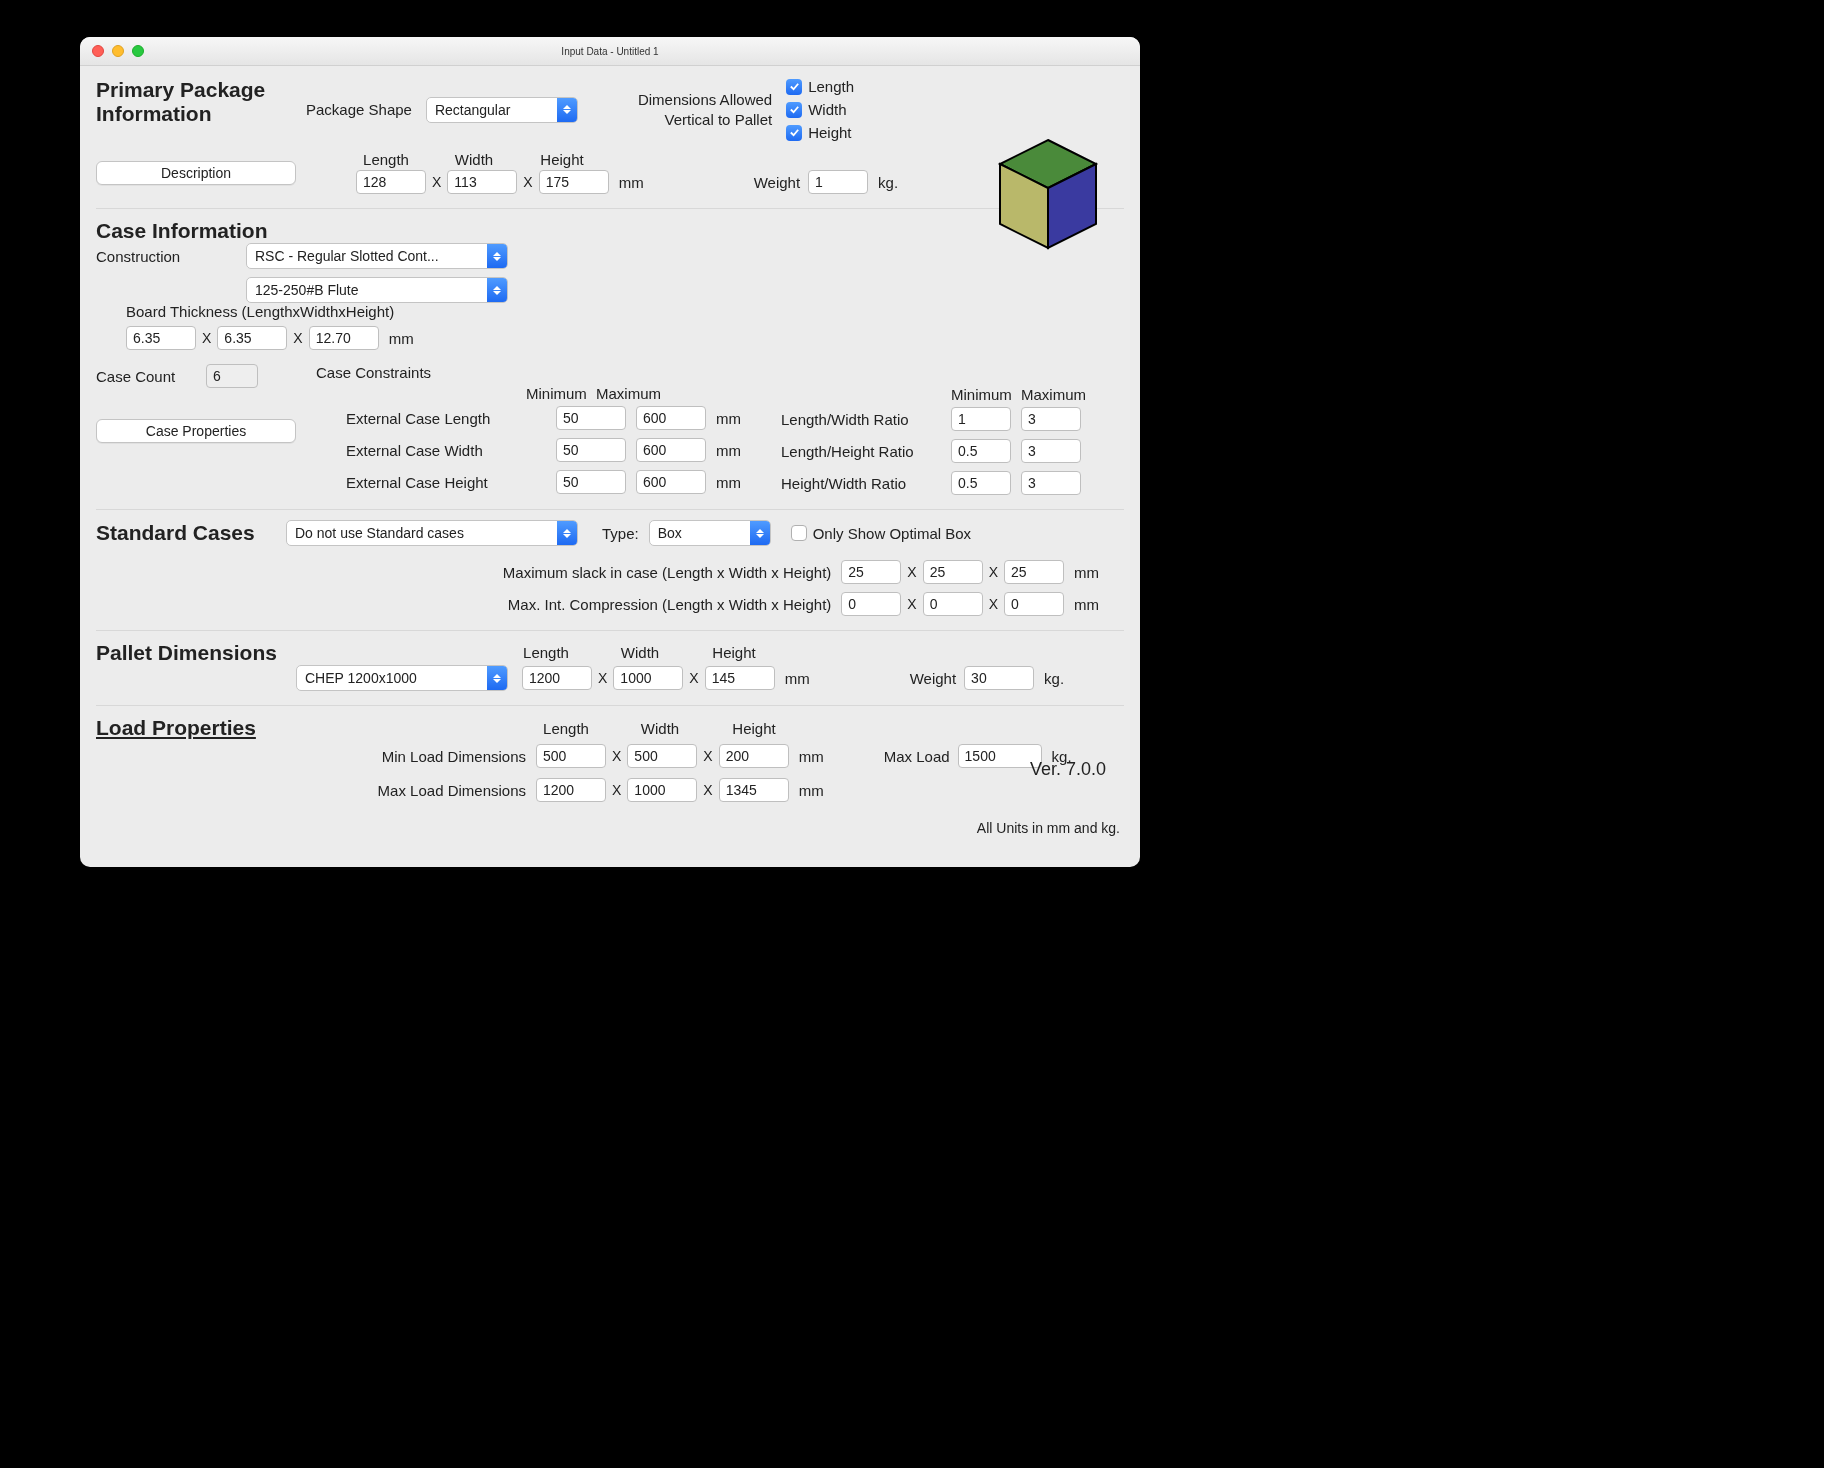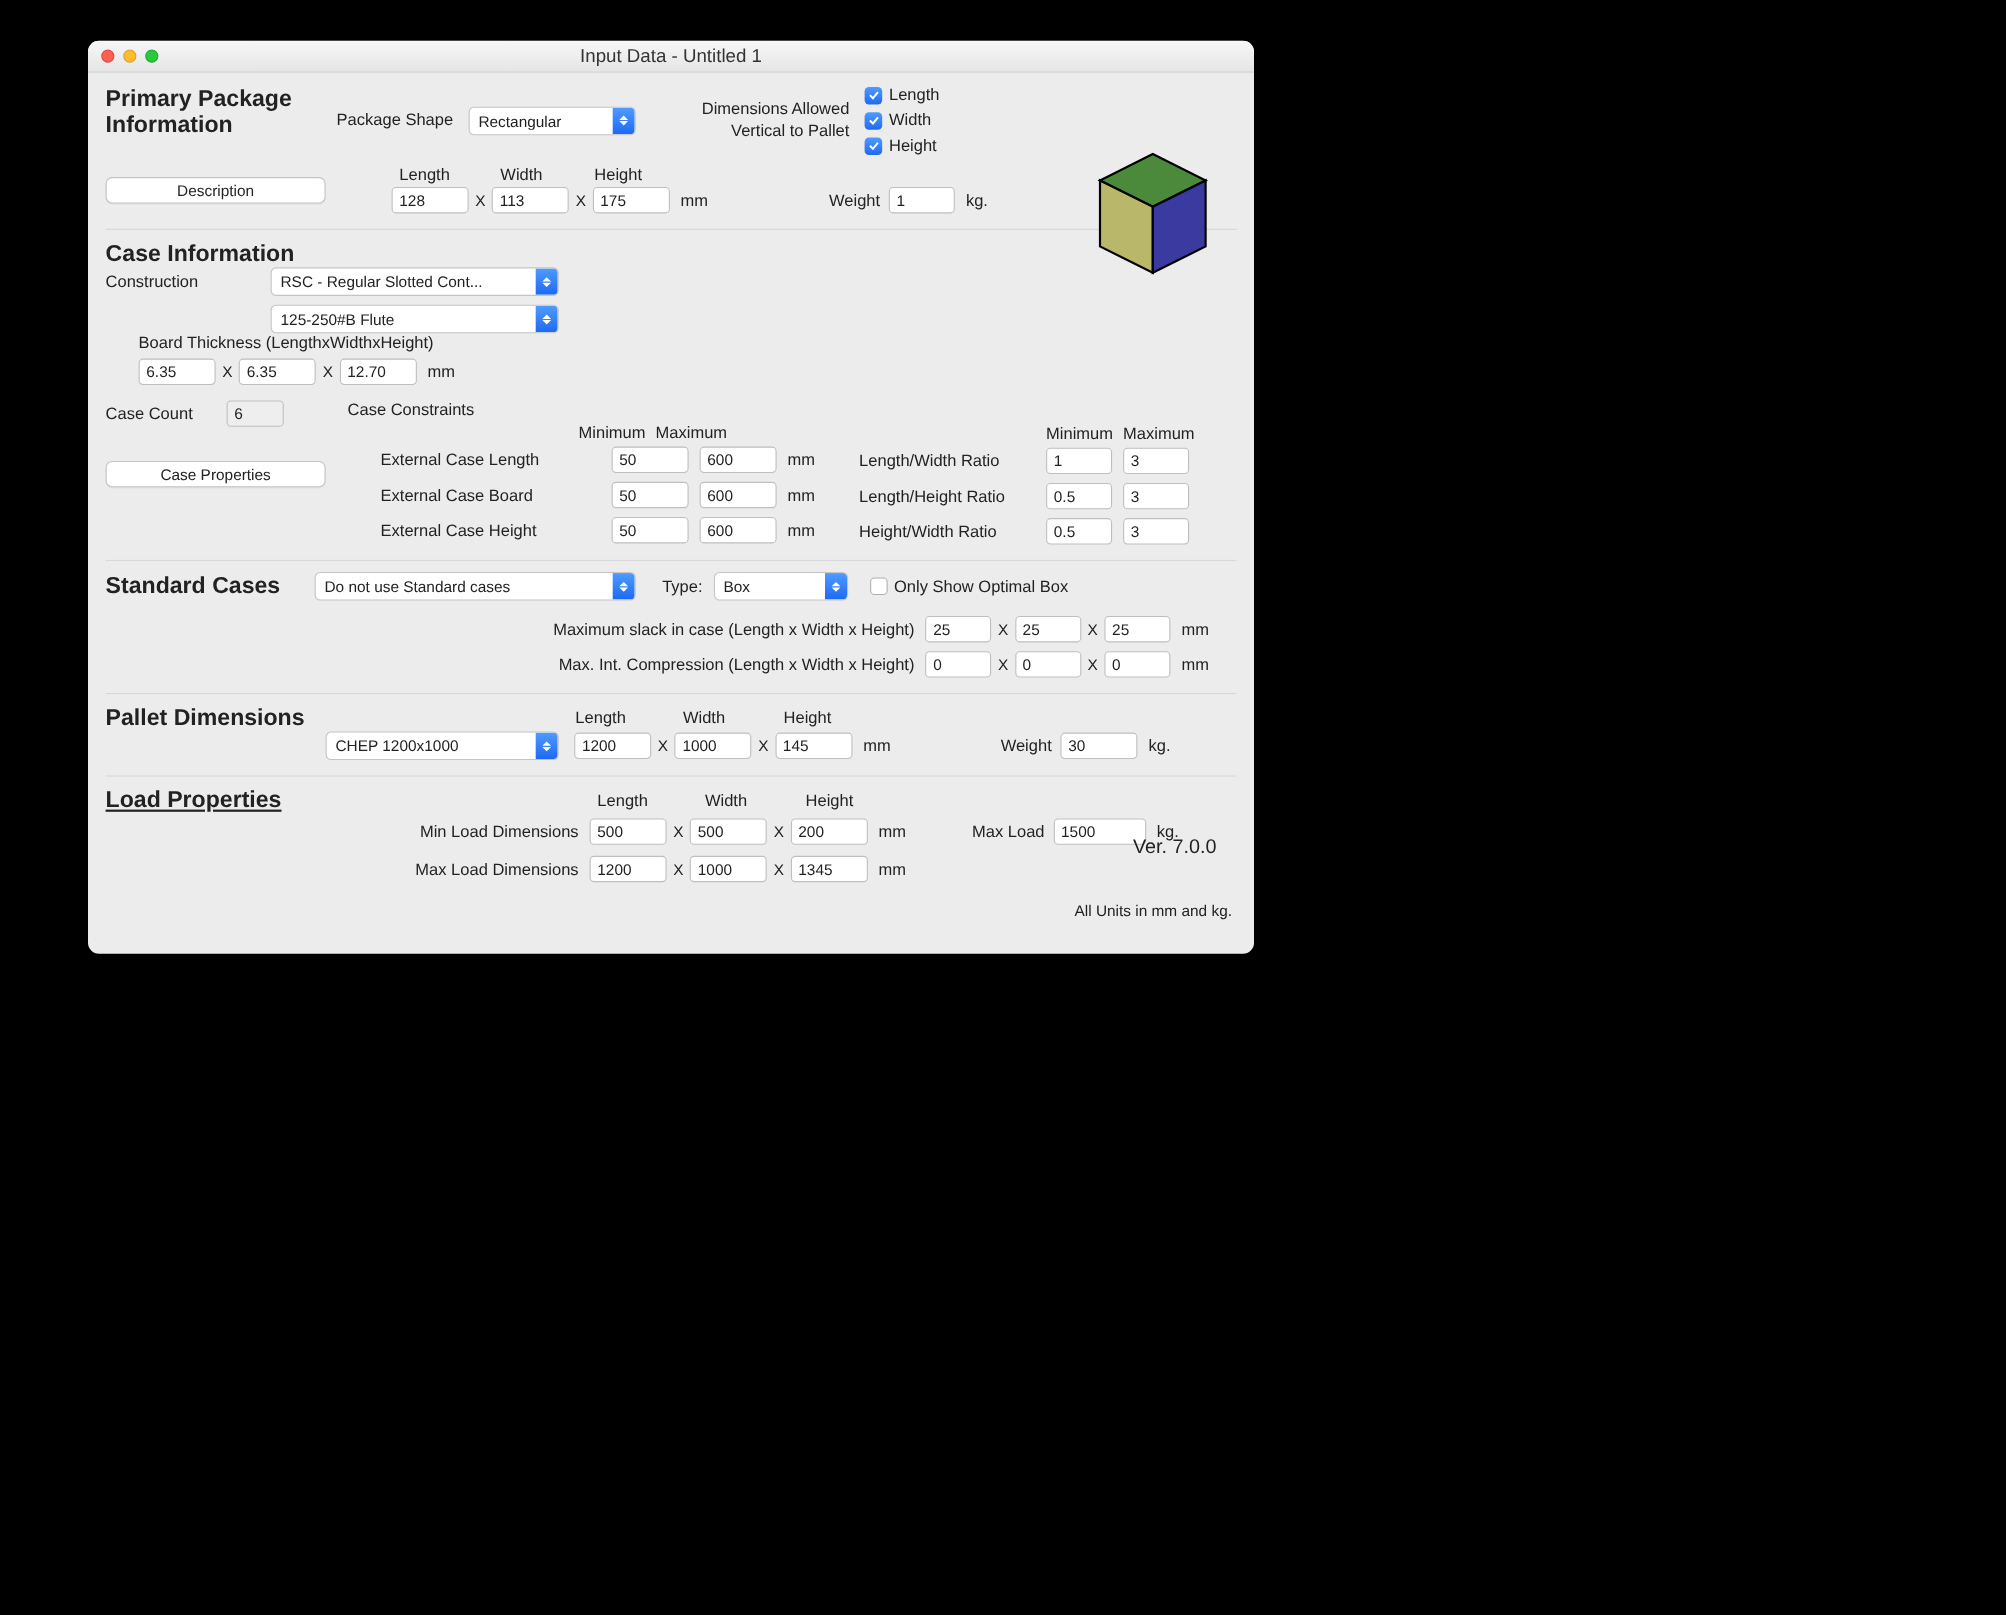--- a/index.html
+++ b/index.html
@@ -4,21 +4,21 @@
 <style>
   html,body{margin:0;padding:0;height:100%;}
   body{background:#000;font-family:-apple-system,BlinkMacSystemFont,"Helvetica Neue",Arial,sans-serif;font-size:15px;color:#222;}
   .window{position:absolute;left:80px;top:37px;width:1060px;height:830px;background:#ececec;border-radius:10px;box-shadow:0 25px 60px rgba(0,0,0,.5),0 2px 10px rgba(0,0,0,.3);overflow:hidden;}
   .titlebar{height:28px;background:linear-gradient(#f7f7f7,#e5e5e5);border-bottom:1px solid #d0d0d0;display:flex;align-items:center;position:relative;}
   .traffic{display:flex;gap:8px;margin-left:12px;}
   .traffic span{width:12px;height:12px;border-radius:50%;display:block;}
   .tl-close{background:#ff5f57;border:1px solid #e24640;box-sizing:border-box;}
   .tl-min{background:#ffbd2e;border:1px solid #dfa223;box-sizing:border-box;}
   .tl-max{background:#28c940;border:1px solid #1dad2c;box-sizing:border-box;}
-  .title{position:absolute;left:0;right:0;text-align:center;font-size:17px;color:#333;pointer-events:none;}
+  .title{position:absolute;left:0;right:0;text-align:center;font-size:10px;color:#333;pointer-events:none;}
   .content{padding:8px 16px 10px 16px;}
   .section{border-bottom:1px solid #d8d8d8;padding:10px 0 14px 0;position:relative;}
   .section:last-of-type{border-bottom:none;}
   .sec-title{font-weight:700;font-size:21px;}
   .lbl{font-size:15px;color:#222;}
   input.txt{height:22px;width:56px;border:1px solid #bfbfbf;border-radius:4px;background:#fff;padding:0 6px;font-size:14px;color:#222;}
   input.txt.sm{width:46px;}
   .x{margin:0 6px;font-size:14px;color:#222;}
   .unit{font-size:15px;color:#222;margin-left:10px;}
   .btn{height:24px;background:#fff;border:1px solid #c4c4c4;border-radius:6px;font-size:14px;padding:0 14px;color:#222;cursor:default;box-shadow:0 1px 0 rgba(0,0,0,.05);}
@@ -177,21 +177,21 @@
             <span class="col-header" style="width:70px;">Maximum</span>
           </div>
           <div class="row" style="margin-top:4px;">
             <span class="lbl" style="width:210px;padding-left:30px;">External Case Length</span>
             <input class="txt" value="50" style="">
               <span style="width:10px;"></span>
             <input class="txt" value="600" style="">
             <span class="unit">mm</span>
           </div>
           <div class="row" style="margin-top:8px;">
-            <span class="lbl" style="width:210px;padding-left:30px;">External Case Board</span>
+            <span class="lbl" style="width:210px;padding-left:30px;">External Case Width</span>
             <input class="txt" value="50" style="">
               <span style="width:10px;"></span>
             <input class="txt" value="600" style="">
             <span class="unit">mm</span>
           </div>
           <div class="row" style="margin-top:8px;">
             <span class="lbl" style="width:210px;padding-left:30px;">External Case Height</span>
             <input class="txt" value="50" style="">
               <span style="width:10px;"></span>
             <input class="txt" value="600" style="">

